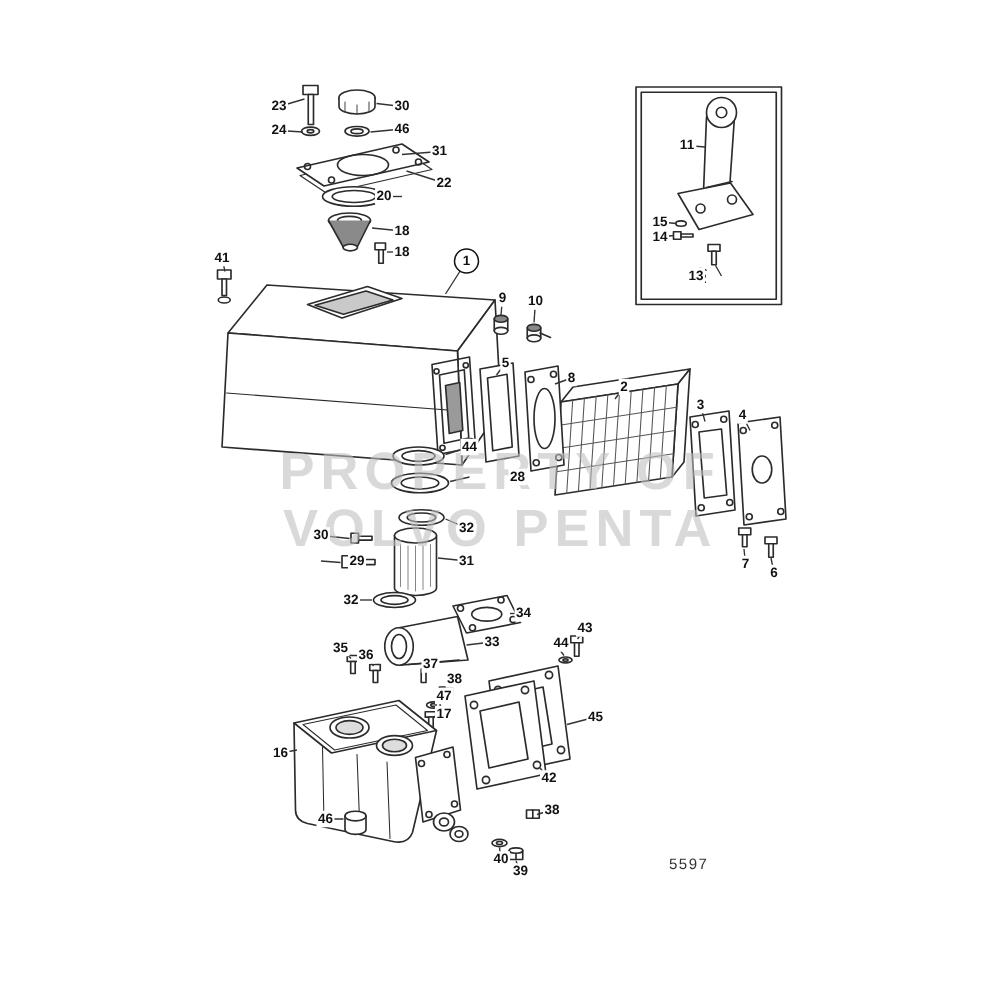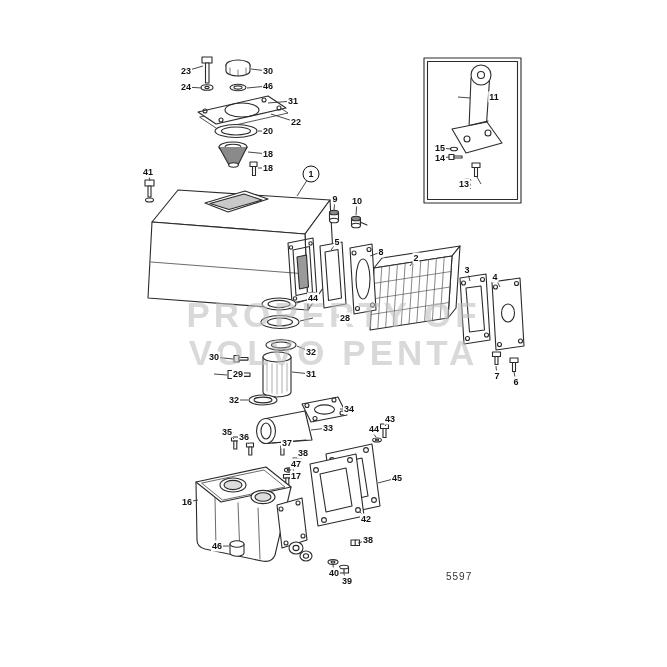--- a/index.html
+++ b/index.html
@@ -318,21 +318,21 @@
     <div>VOLVO PENTA</div>
   </div>
 
   <div class="callout-layer">
       <div class="callout" style="left: 186px; top: 71px;">23</div>
       <div class="callout" style="left: 268px; top: 71px;">30</div>
       <div class="callout" style="left: 186px; top: 87px;">24</div>
       <div class="callout" style="left: 268px; top: 86px;">46</div>
       <div class="callout" style="left: 293px; top: 101px;">31</div>
       <div class="callout" style="left: 296px; top: 122px;">22</div>
-      <div class="callout" style="left: 268px; top: 131px; text-align: right;">20</div>
+      <div class="callout" style="left: 256px; top: 131px; text-align: right;">20</div>
       <div class="callout" style="left: 268px; top: 154px;">18</div>
       <div class="callout" style="left: 268px; top: 168px; text-align: center;">18</div>
       <div class="callout" style="left: 148px; top: 172px;">41</div>
       <div class="callout circled" style="left: 311px; top: 174px;">1</div>
       <div class="callout" style="left: 335px; top: 199px;">9</div>
       <div class="callout" style="left: 357px; top: 201px;">10</div>
       <div class="callout" style="left: 337px; top: 242px;">5</div>
       <div class="callout" style="left: 381px; top: 252px;">8</div>
       <div class="callout" style="left: 416px; top: 258px;">2</div>
       <div class="callout" style="left: 467px; top: 270px;">3</div>
@@ -356,21 +356,21 @@
       <div class="callout" style="left: 303px; top: 453px;">38</div>
       <div class="callout" style="left: 296px; top: 464px;">47</div>
       <div class="callout" style="left: 296px; top: 476px;">17</div>
       <div class="callout" style="left: 397px; top: 478px;">45</div>
       <div class="callout" style="left: 187px; top: 502px;">16</div>
       <div class="callout" style="left: 366px; top: 519px;">42</div>
       <div class="callout" style="left: 217px; top: 546px;">46</div>
       <div class="callout" style="left: 368px; top: 540px;">38</div>
       <div class="callout" style="left: 334px; top: 573px;">40</div>
       <div class="callout" style="left: 347px; top: 581px;">39</div>
-      <div class="callout" style="left: 458px; top: 97px; margin-left: 36px;">11</div>
+      <div class="callout" style="left: 458px; top: 97px;">11</div>
       <div class="callout" style="left: 440px; top: 148px;">15</div>
       <div class="callout" style="left: 440px; top: 158px;">14</div>
       <div class="callout" style="left: 466px; top: 186px;">12</div>
       <div class="callout" style="left: 464px; top: 184px; text-align: center;">13</div>
     </div>
 
   <div class="figure-number">5597</div>
 </div>
 
 </body></html>

